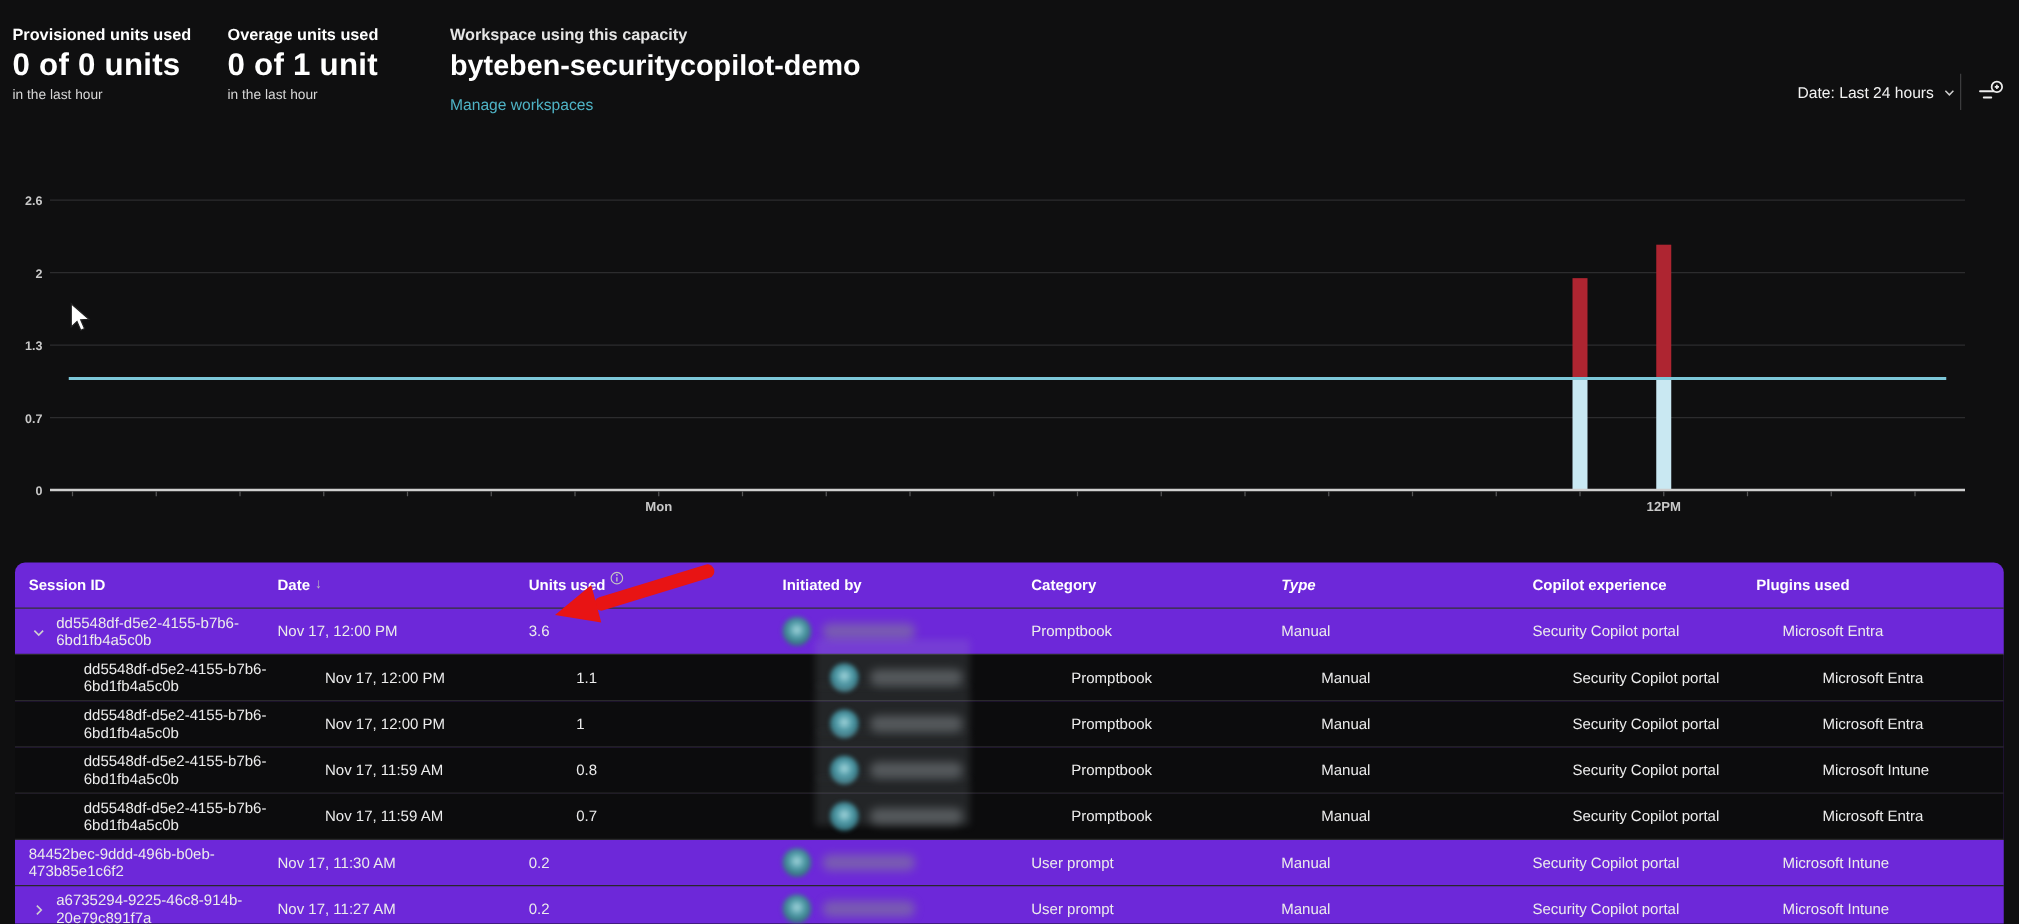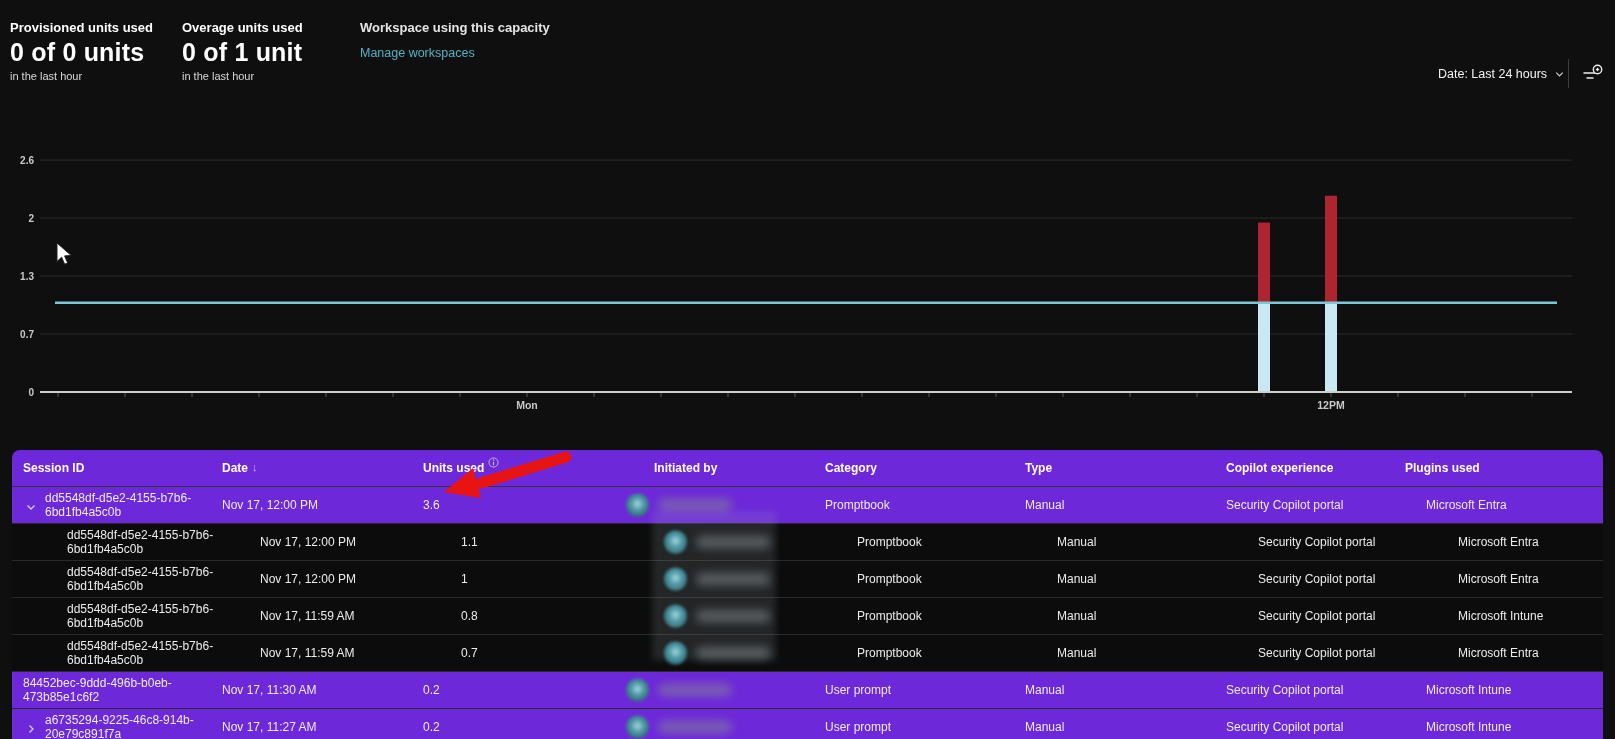--- a/index.html
+++ b/index.html
@@ -26,22 +26,22 @@
   #filter-add{position:absolute;left:1580px;top:62px;width:24px;height:24px;cursor:pointer;}
   
   #chart{position:absolute;left:0;top:0;}
   
   #panel{
     position:absolute;left:12px;top:450px;width:1591px;height:289px;
     background:#6d28d9;border-radius:8px 8px 0 0;
   }
   #thead{position:relative;height:36px;border-bottom:1px solid #333335;}
   .hcell{position:absolute;top:50%;transform:translateY(-50%);font-size:12px;font-weight:700;color:#fff;white-space:nowrap;display:flex;align-items:flex-start;gap:4px;}
-  .h-session{left:11px;} .h-date{left:210px;} .h-units{left:411px;} .h-init{left:642px;}
-  .h-cat{left:813px;} .h-type{left:1013px;} .h-exp{left:1214px;} .h-plug{left:1349px;margin-left:44px;}
+  .h-session{left:11px;} .h-date{left:210px;} .h-units{left:411px;} .h-init{left:614px;}
+  .h-cat{left:813px;} .h-type{left:1013px;font-style:italic;} .h-exp{left:1214px;} .h-plug{left:1349px;margin-left:44px;}
   .sort-arrow{font-size:11px;color:#bdbdbd;font-weight:400;}
   .row{position:relative;height:36px;border-bottom:1px solid #29292b;background:transparent;cursor:default;}
   .row.child{background:#0c0c0d;}
   .cell{position:absolute;top:50%;transform:translateY(-50%);font-size:12px;color:#ececec;white-space:nowrap;}
   .c-session{left:33px;width:162px;white-space:normal;line-height:14px;word-break:break-word;}
   .row.plain .c-session{left:11px;}
   .row.child .c-session{left:55px;}
   .c-date{left:210px;text-align:center;}  .row.child .c-date{left:248px;}
   .c-units{left:411px;text-align:center;} .row.child .c-units{left:449px;}
   .c-init{left:614px;width:190px;display:flex;align-items:center;gap:9px;}
@@ -67,20 +67,21 @@
   <div class="stat-value">0 of 0 units</div>
   <div class="stat-period">in the last hour</div>
 </div>
 <div class="stat" id="stat-overage">
   <div class="stat-label">Overage units used</div>
   <div class="stat-value">0 of 1 unit</div>
   <div class="stat-period">in the last hour</div>
 </div>
 <div id="workspace-block">
   <div class="ws-label">Workspace using this capacity</div>
+  <div class="ws-name">byteben-securitycopilot-demo</div>
   <div class="ws-link">Manage workspaces</div>
 </div>
 <div id="date-control">
   <span>Date: Last 24 hours</span>
   <svg width="11" height="11" viewBox="0 0 12 12">
     <path d="M2.5 4 L6 7.5 L9.5 4" fill="none" stroke="#cfcfcf" stroke-width="1.3"></path>
   </svg>
 </div>
 <div id="header-separator"></div>
 <svg id="filter-add" viewBox="0 0 24 24">

